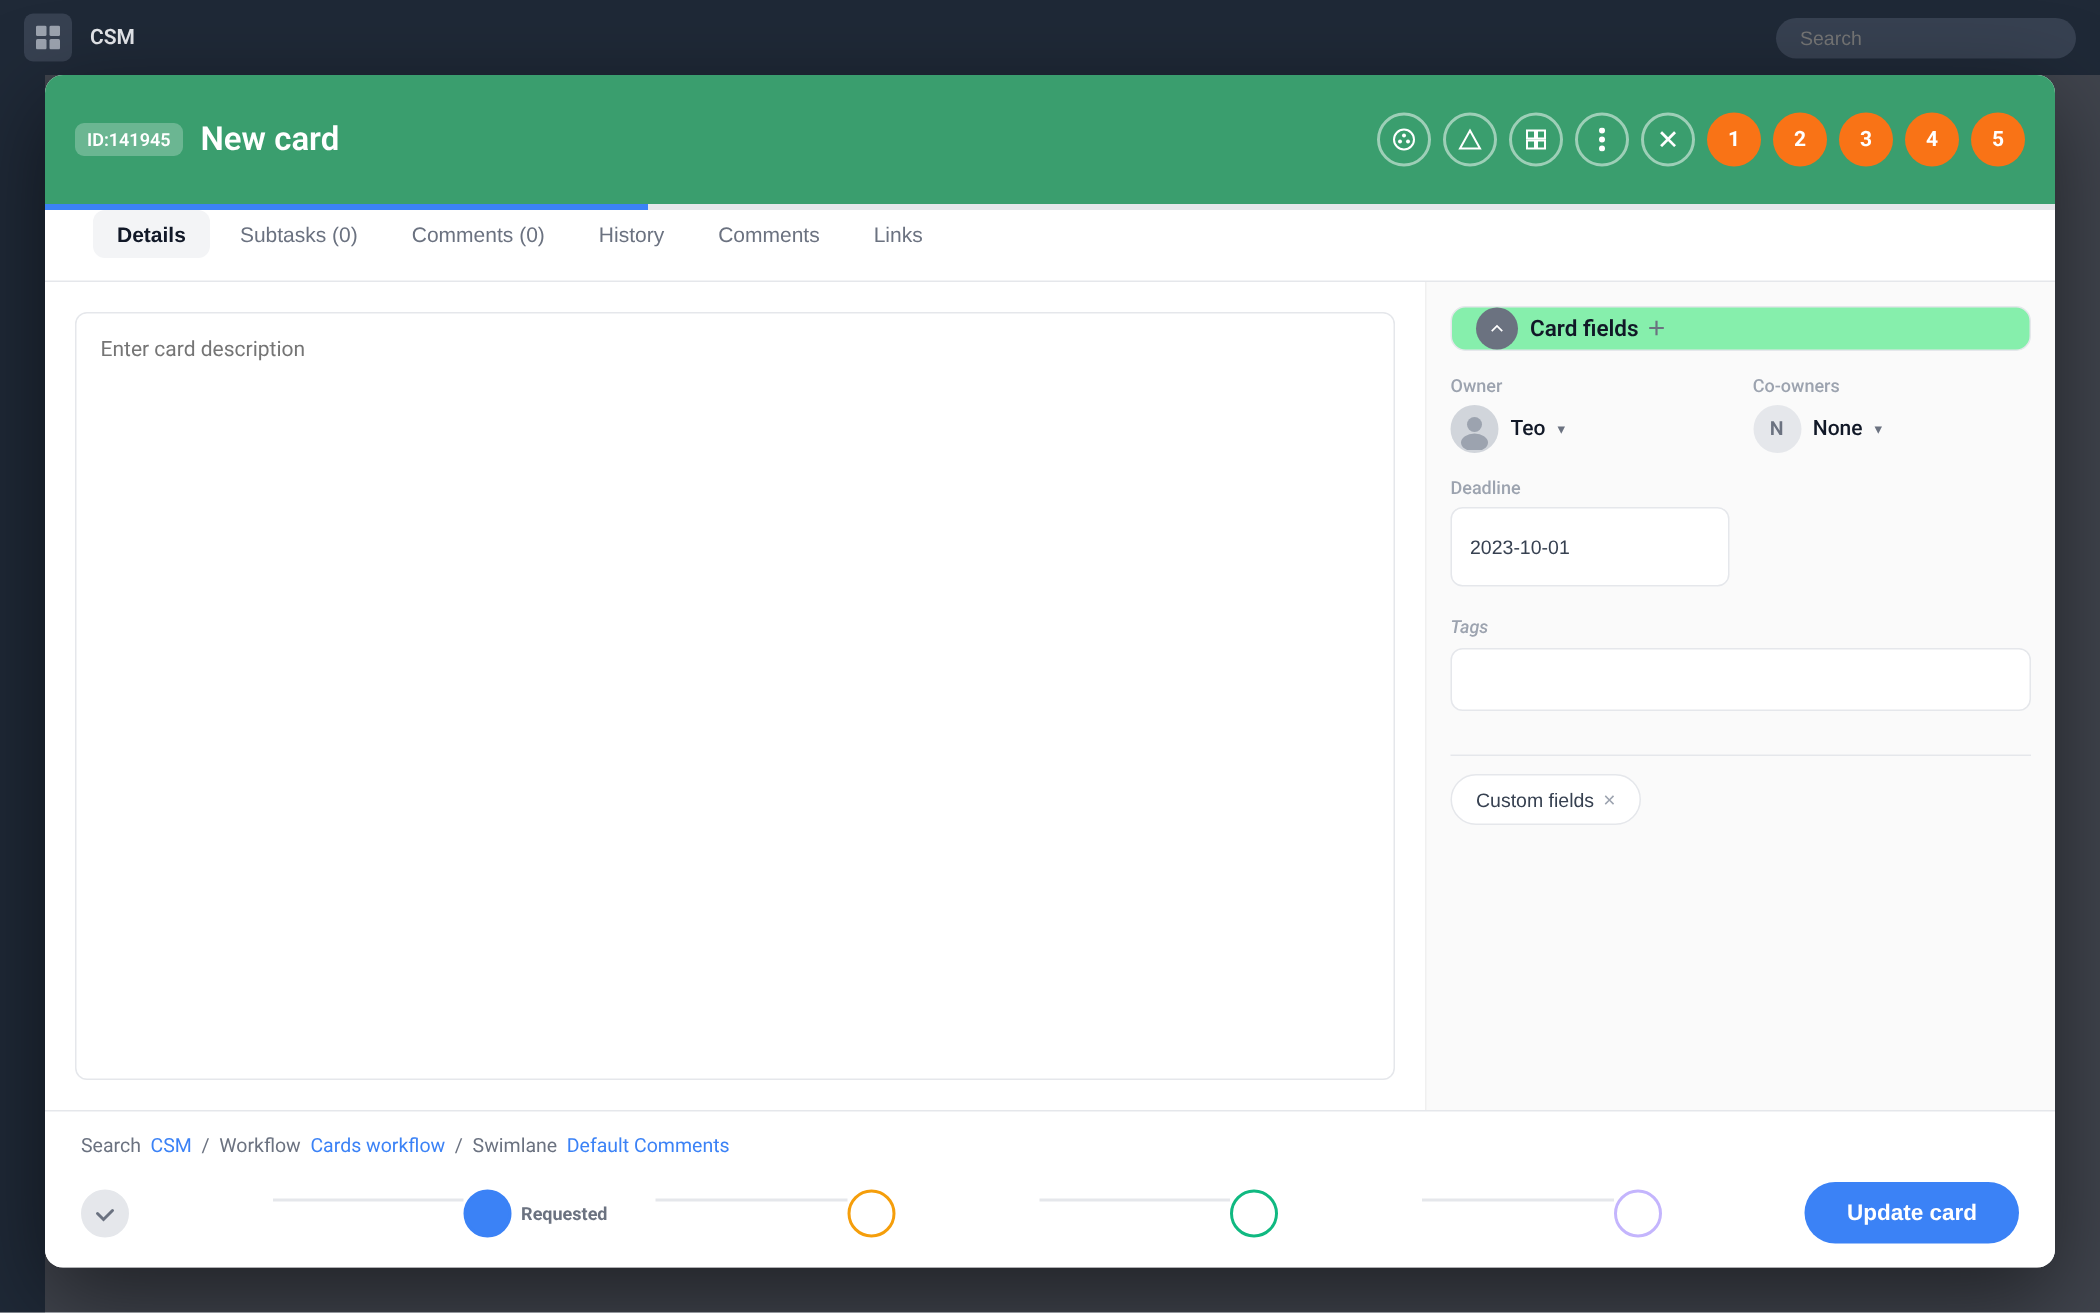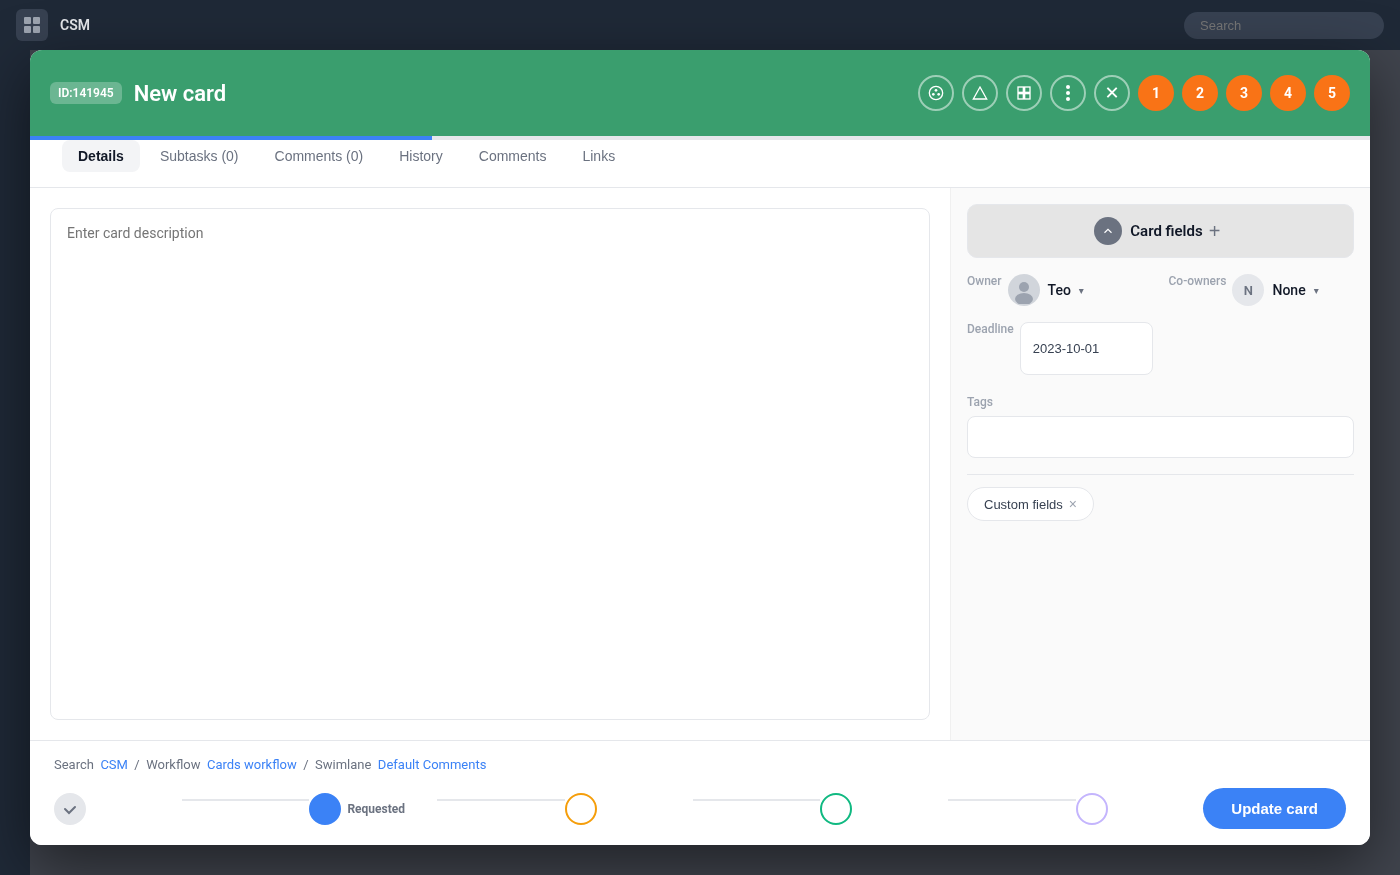--- a/index.html
+++ b/index.html
@@ -203,25 +203,25 @@
       border-left: 1px solid #f0f0f0;
       overflow-y: auto;
       background: #fafafa;
       flex-shrink: 0;
     }
 
     
     .card-fields-header {
       display: flex;
       align-items: center;
-      justify-content: center;
-      background: #e5e5e5;
+      justify-content: flex-start;
+      background: #86efac;
       border: 1px solid #e5e7eb;
       border-radius: 10px;
-      padding: 12px 16px;
+      padding: 0 16px;
       margin-bottom: 16px;
     }
     .card-fields-header-left {
       display: flex;
       align-items: center;
       gap: 8px;
     }
     .card-fields-icon {
       width: 28px; height: 28px;
       background: #6b7280;
@@ -247,21 +247,21 @@
 
     
     .fields-grid {
       display: grid;
       grid-template-columns: 1fr 1fr;
       gap: 16px;
       margin-bottom: 16px;
     }
     .field-group {
       display: flex;
-      flex-direction: row;
+      flex-direction: column;
       gap: 6px;
     }
     .field-label {
       font-size: 12px;
       color: #9ca3af;
       font-weight: 500;
     }
     .field-value {
       display: flex;
       align-items: center;
@@ -310,21 +310,22 @@
       border: 1px solid #e5e7eb;
       border-radius: 8px;
       padding: 10px 12px;
       font-size: 13px;
       background: #fff;
       width: 100%;
     }
 
     
     .tags-section {
-      margin-bottom: 16px;
+      margin-bottom: 29px;
+      font-style: italic;
     }
     .tags-input {
       border: 1px solid #e5e7eb;
       border-radius: 8px;
       padding: 10px 12px;
       background: #fff;
       width: 100%;
       min-height: 42px;
     }
 

